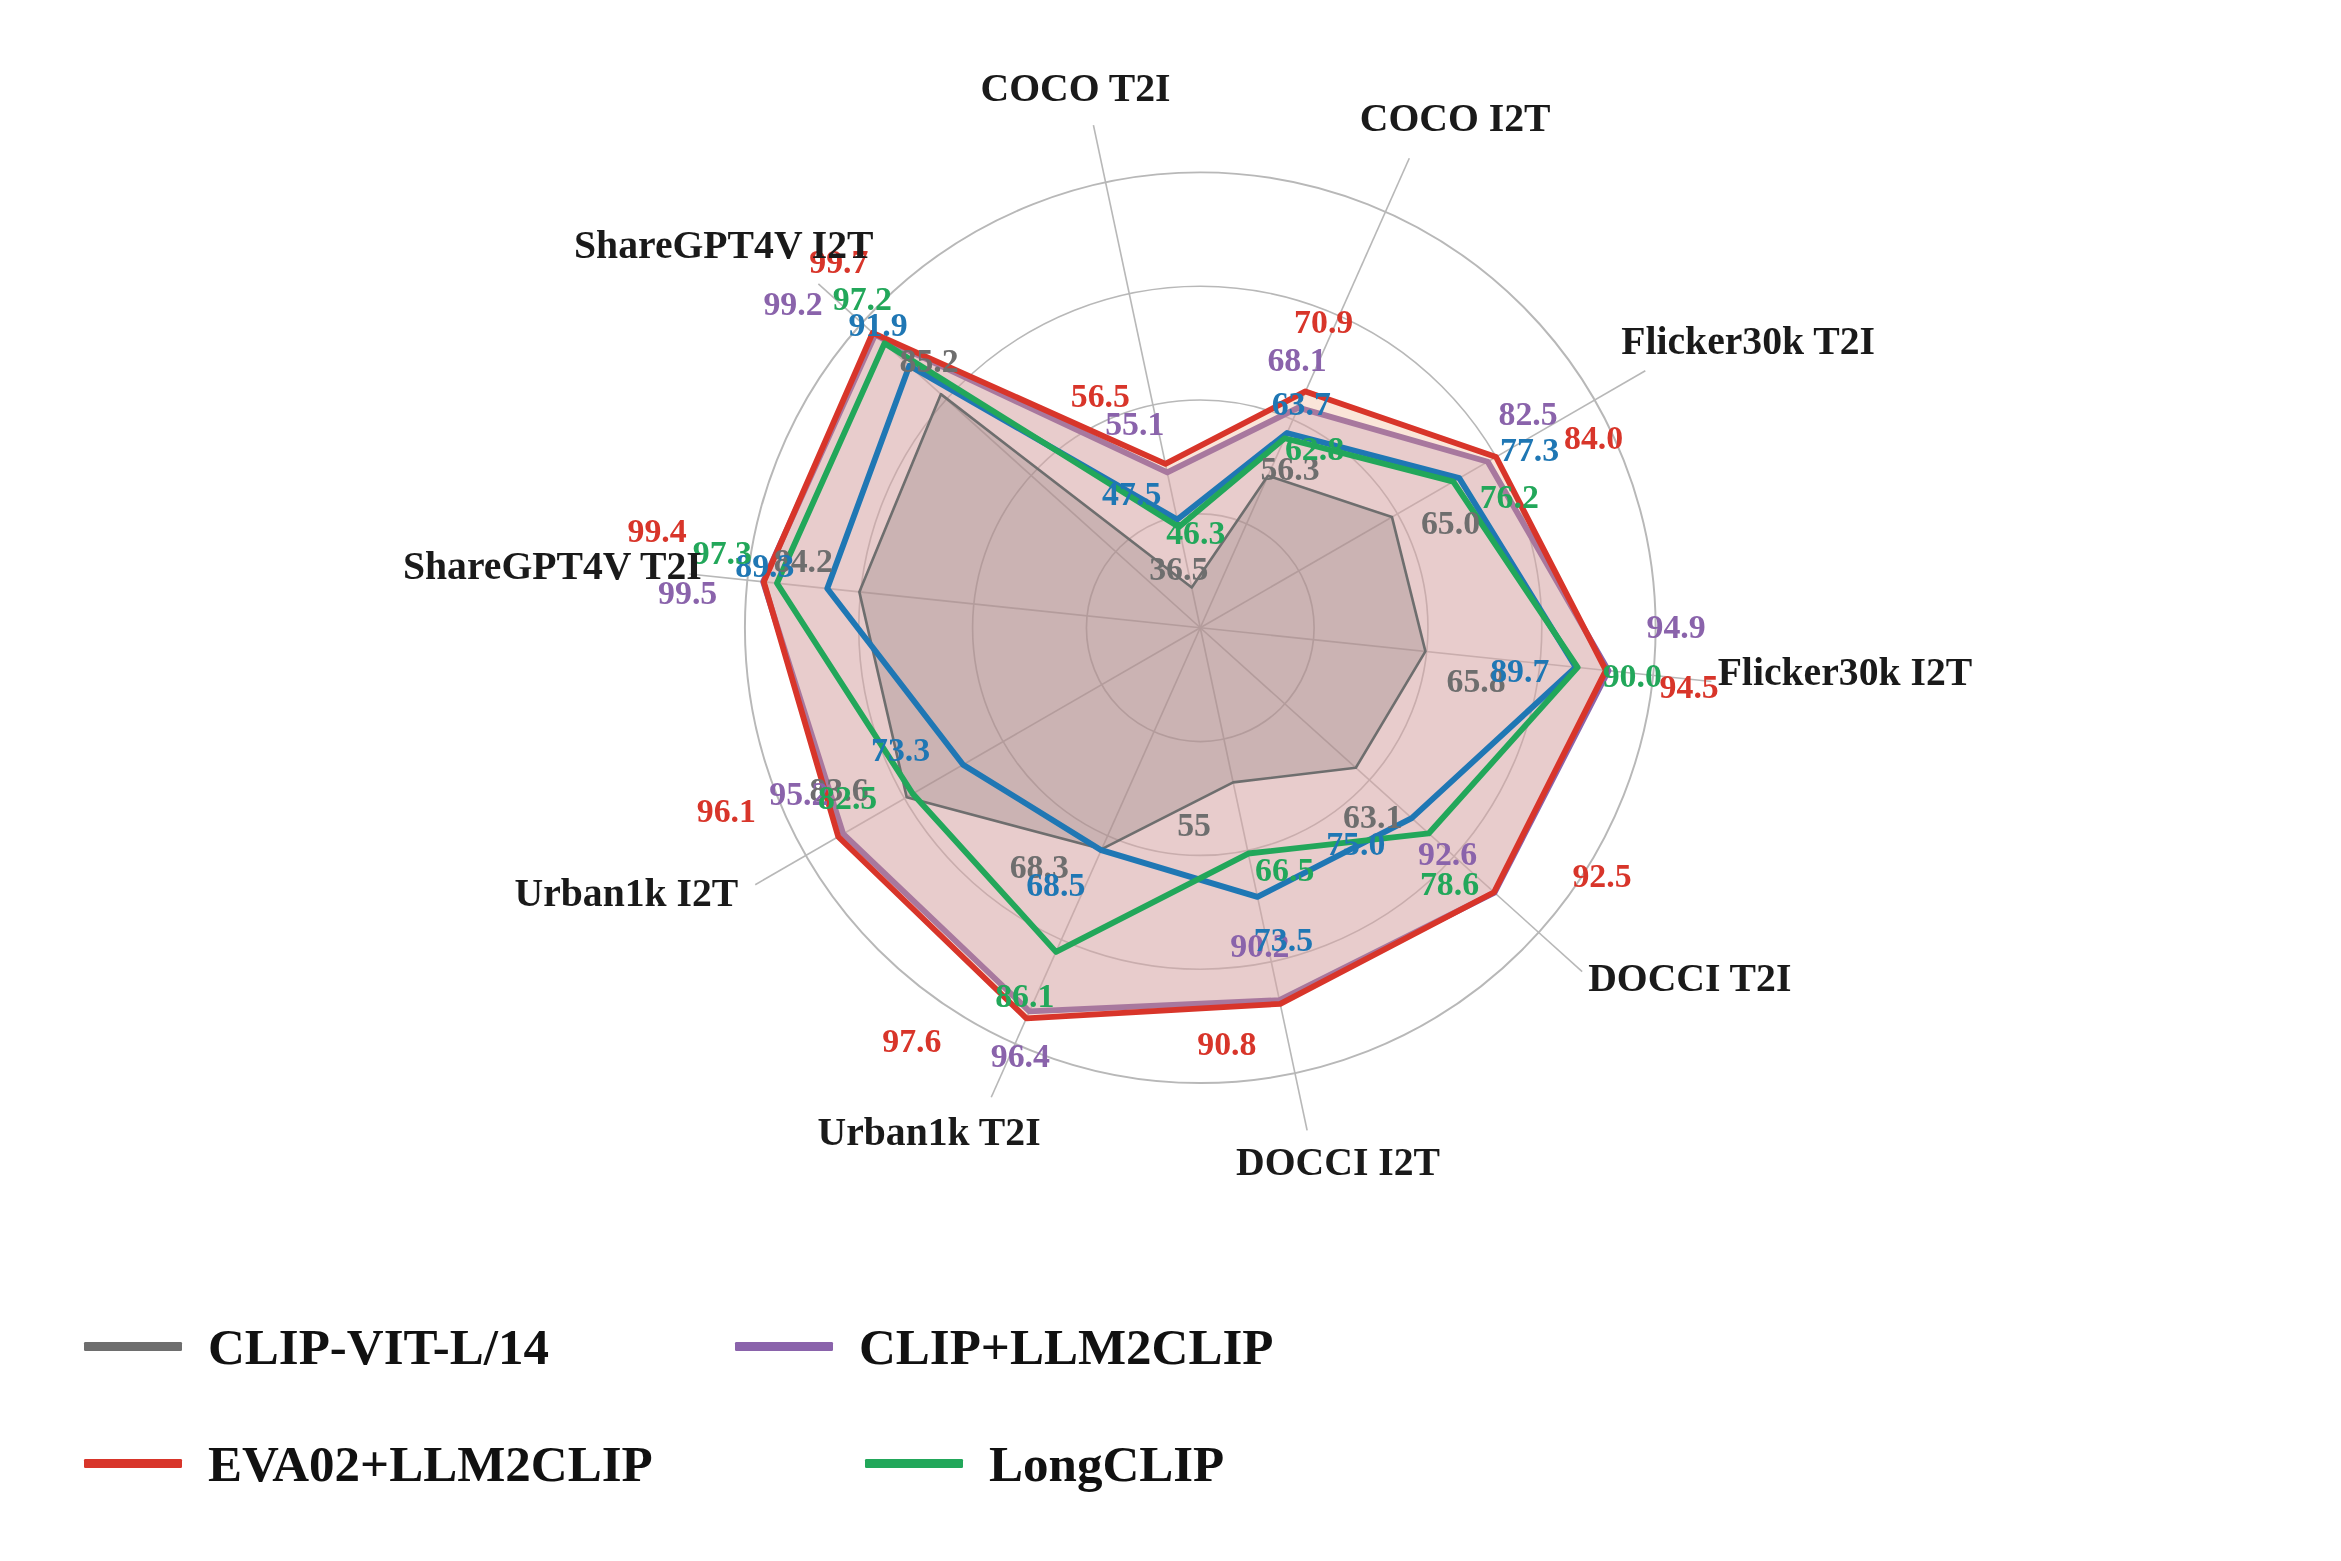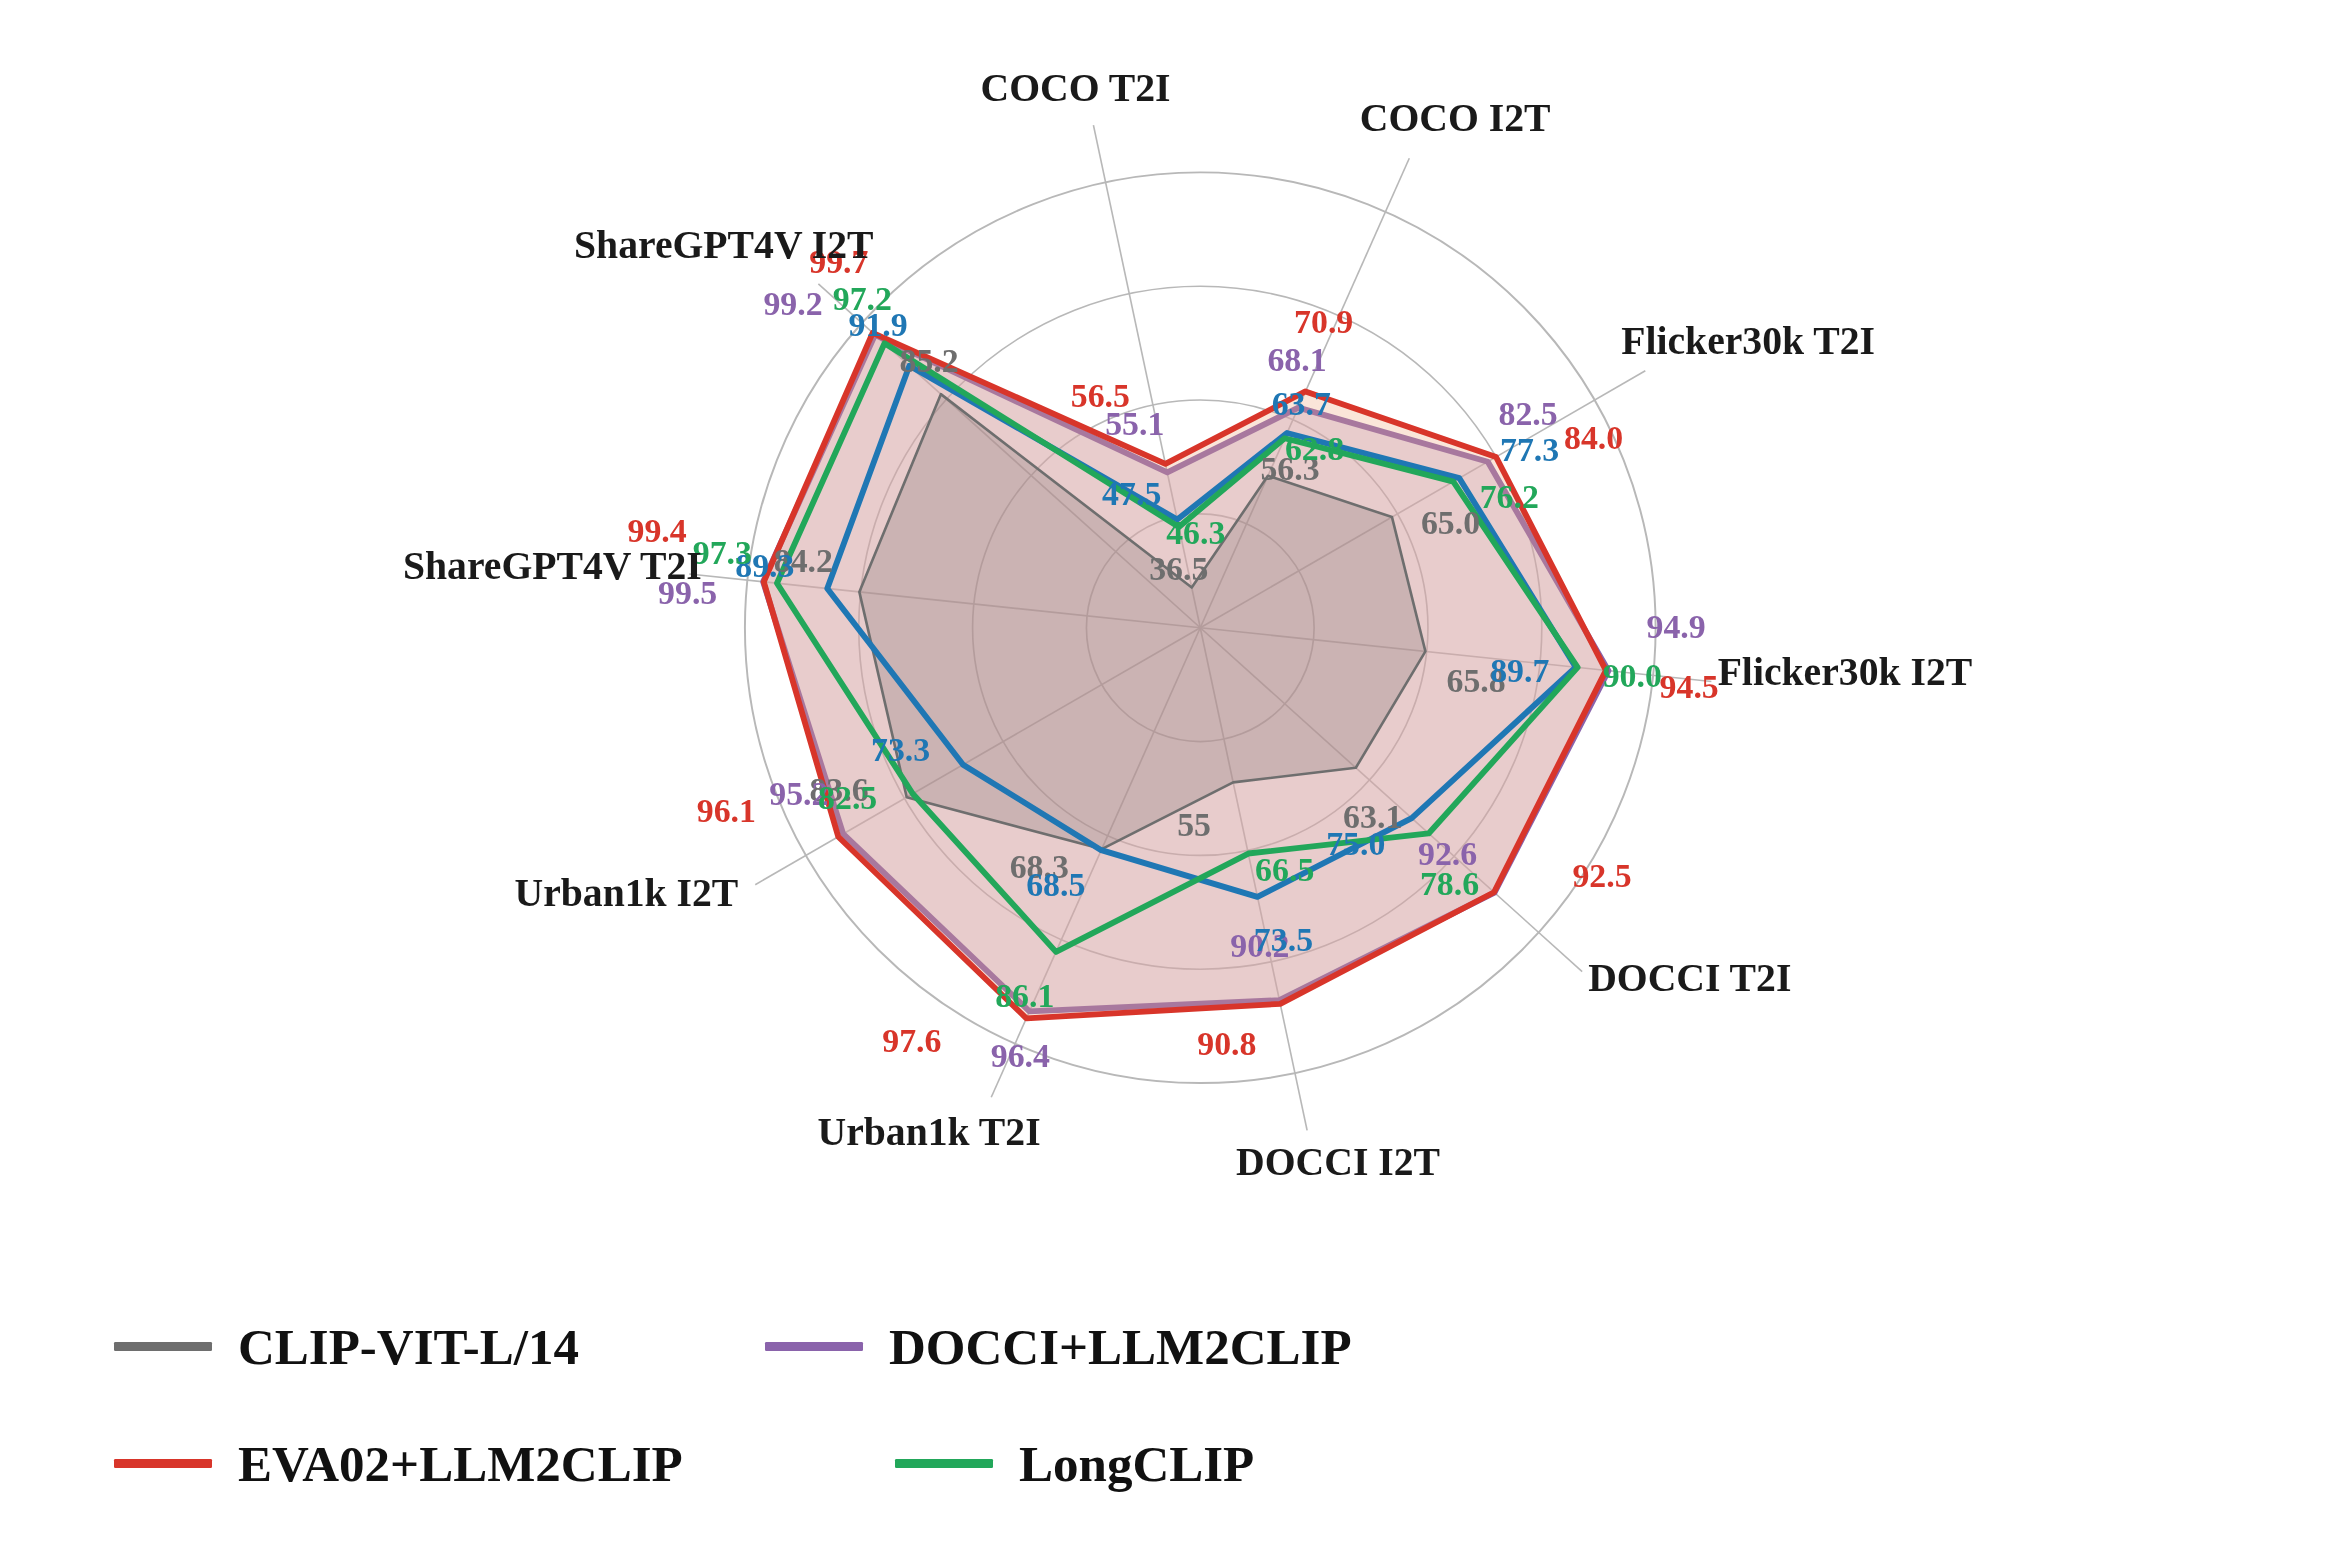--- a/index.html
+++ b/index.html
@@ -3,21 +3,21 @@
 <meta charset="utf-8">
 <style>
   html,body{margin:0;padding:0;background:#ffffff;}
   body{width:2342px;height:1561px;font-family:"Liberation Serif",serif;overflow:hidden;}
   #root{position:relative;width:2342px;height:1561px;}
   #chart-area{position:absolute;left:0;top:0;width:2342px;height:1288px;}
   svg{display:block;}
   .axis-label{font-family:"Liberation Serif",serif;font-weight:bold;font-size:61px;fill:#1a1a1a;}
   .val{font-family:"Liberation Serif",serif;font-weight:bold;font-size:52px;}
   .legend{position:absolute;left:0;top:1288px;width:2342px;height:273px;}
-  .legend-row{display:flex;align-items:center;justify-content:flex-start;height:117px;padding-left:114px;}
+  .legend-row{display:flex;align-items:center;justify-content:flex-start;height:117px;padding-left:84px;}
   .legend-item{display:flex;align-items:center;margin-right:0;}
   .swatch{width:98px;height:9px;border-radius:1.3px;margin-right:26px;}
   .legend-text{font-family:"Liberation Serif",serif;font-weight:bold;font-size:51px;color:#111;white-space:nowrap;}
 </style>
 </head>
 <body>
 
 <div id="root">
   <div id="chart-area">
     <svg id="radar-svg" width="2342" height="1288" viewBox="0 0 3600 1980">
@@ -106,21 +106,21 @@
       </svg>
   </div>
   <div class="legend">
     <div class="legend-row">
       <div class="legend-item" style="width:651px">
         <span class="swatch" style="background: rgb(110, 110, 110);"></span>
         <span class="legend-text">CLIP-VIT-L/14</span>
       </div>
       <div class="legend-item" style="width:781px">
         <span class="swatch" style="background: rgb(138, 99, 171);"></span>
-        <span class="legend-text">DOCCI+LLM2CLIP</span>
+        <span class="legend-text">CLIP+LLM2CLIP</span>
       </div>
     </div>
     <div class="legend-row">
       <div class="legend-item" style="width:781px">
         <span class="swatch" style="background: rgb(216, 53, 42);"></span>
         <span class="legend-text">EVA02+LLM2CLIP</span>
       </div>
       <div class="legend-item">
         <span class="swatch" style="background: rgb(34, 167, 90);"></span>
         <span class="legend-text">LongCLIP</span>

